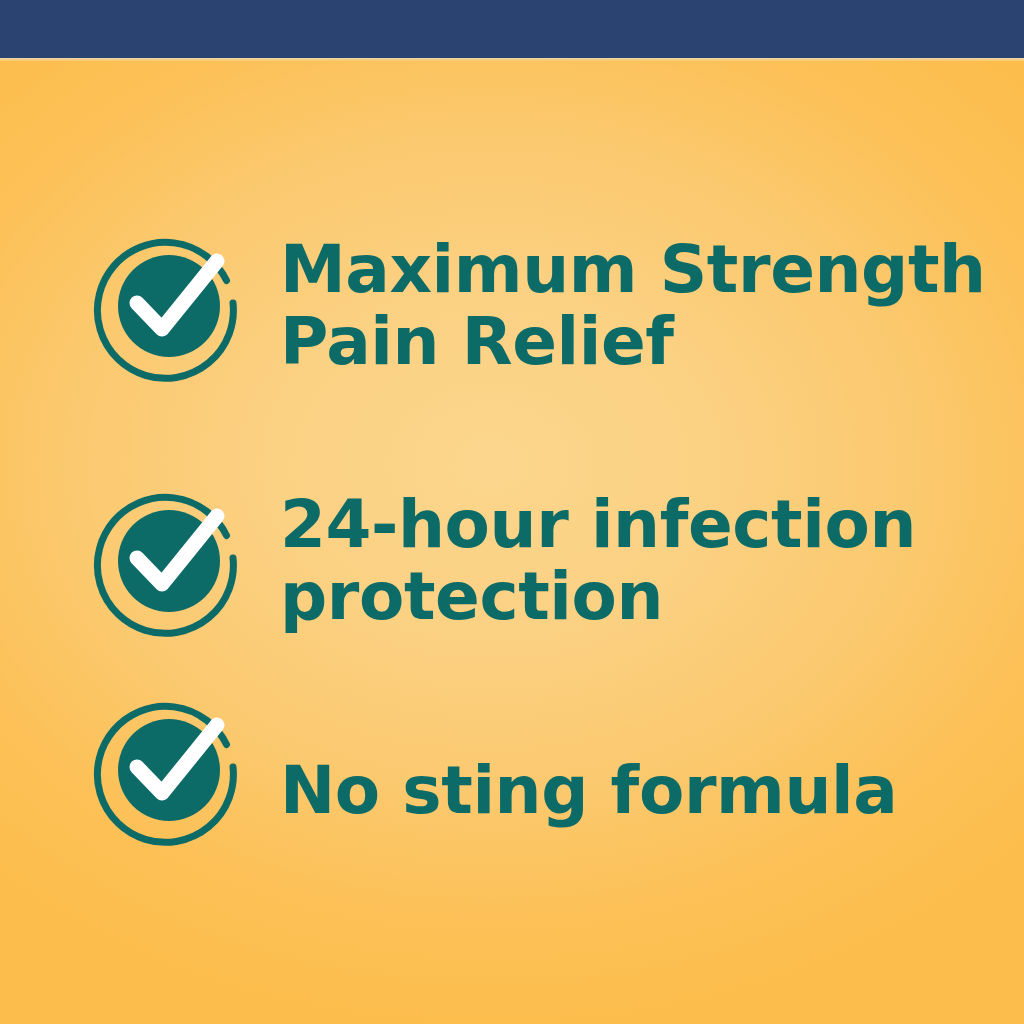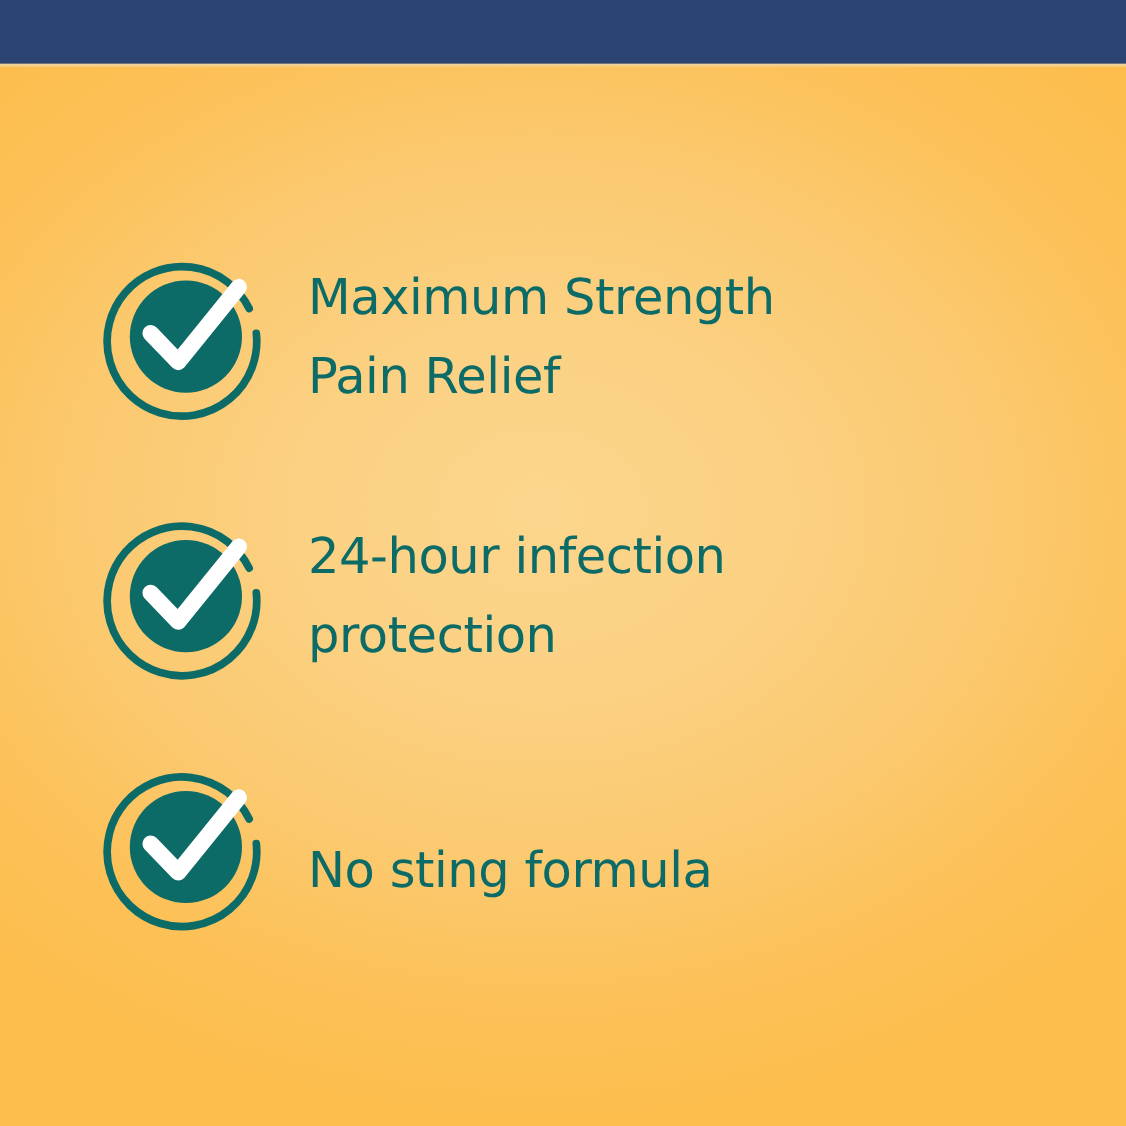--- a/index.html
+++ b/index.html
@@ -77,30 +77,30 @@
   }
   .benefit-icon svg {
     display: block;
     width: 152px;
     height: 152px;
     overflow: visible;
   }
   .benefit-text {
     margin-left: 35px;
     color: #0D6B67;
-    font-size: 45px;
+    font-size: 66px;
     line-height: 72px;
     letter-spacing: -0.4px;
-    font-weight: 400;
+    font-weight: 700;
     white-space: pre-line;
     padding-top: 4px;
   }
   
   #row-0 { top: 172px; }
-  #row-1 { top: 408px; }
+  #row-1 { top: 427px; }
   #row-2 { top: 636px; align-items: center; }
   
   #text-2 { padding-top: 42px; }
 </style>
 </head>
 <body>
 
 <div id="stage">
 
   <div id="bg-panel"></div>

